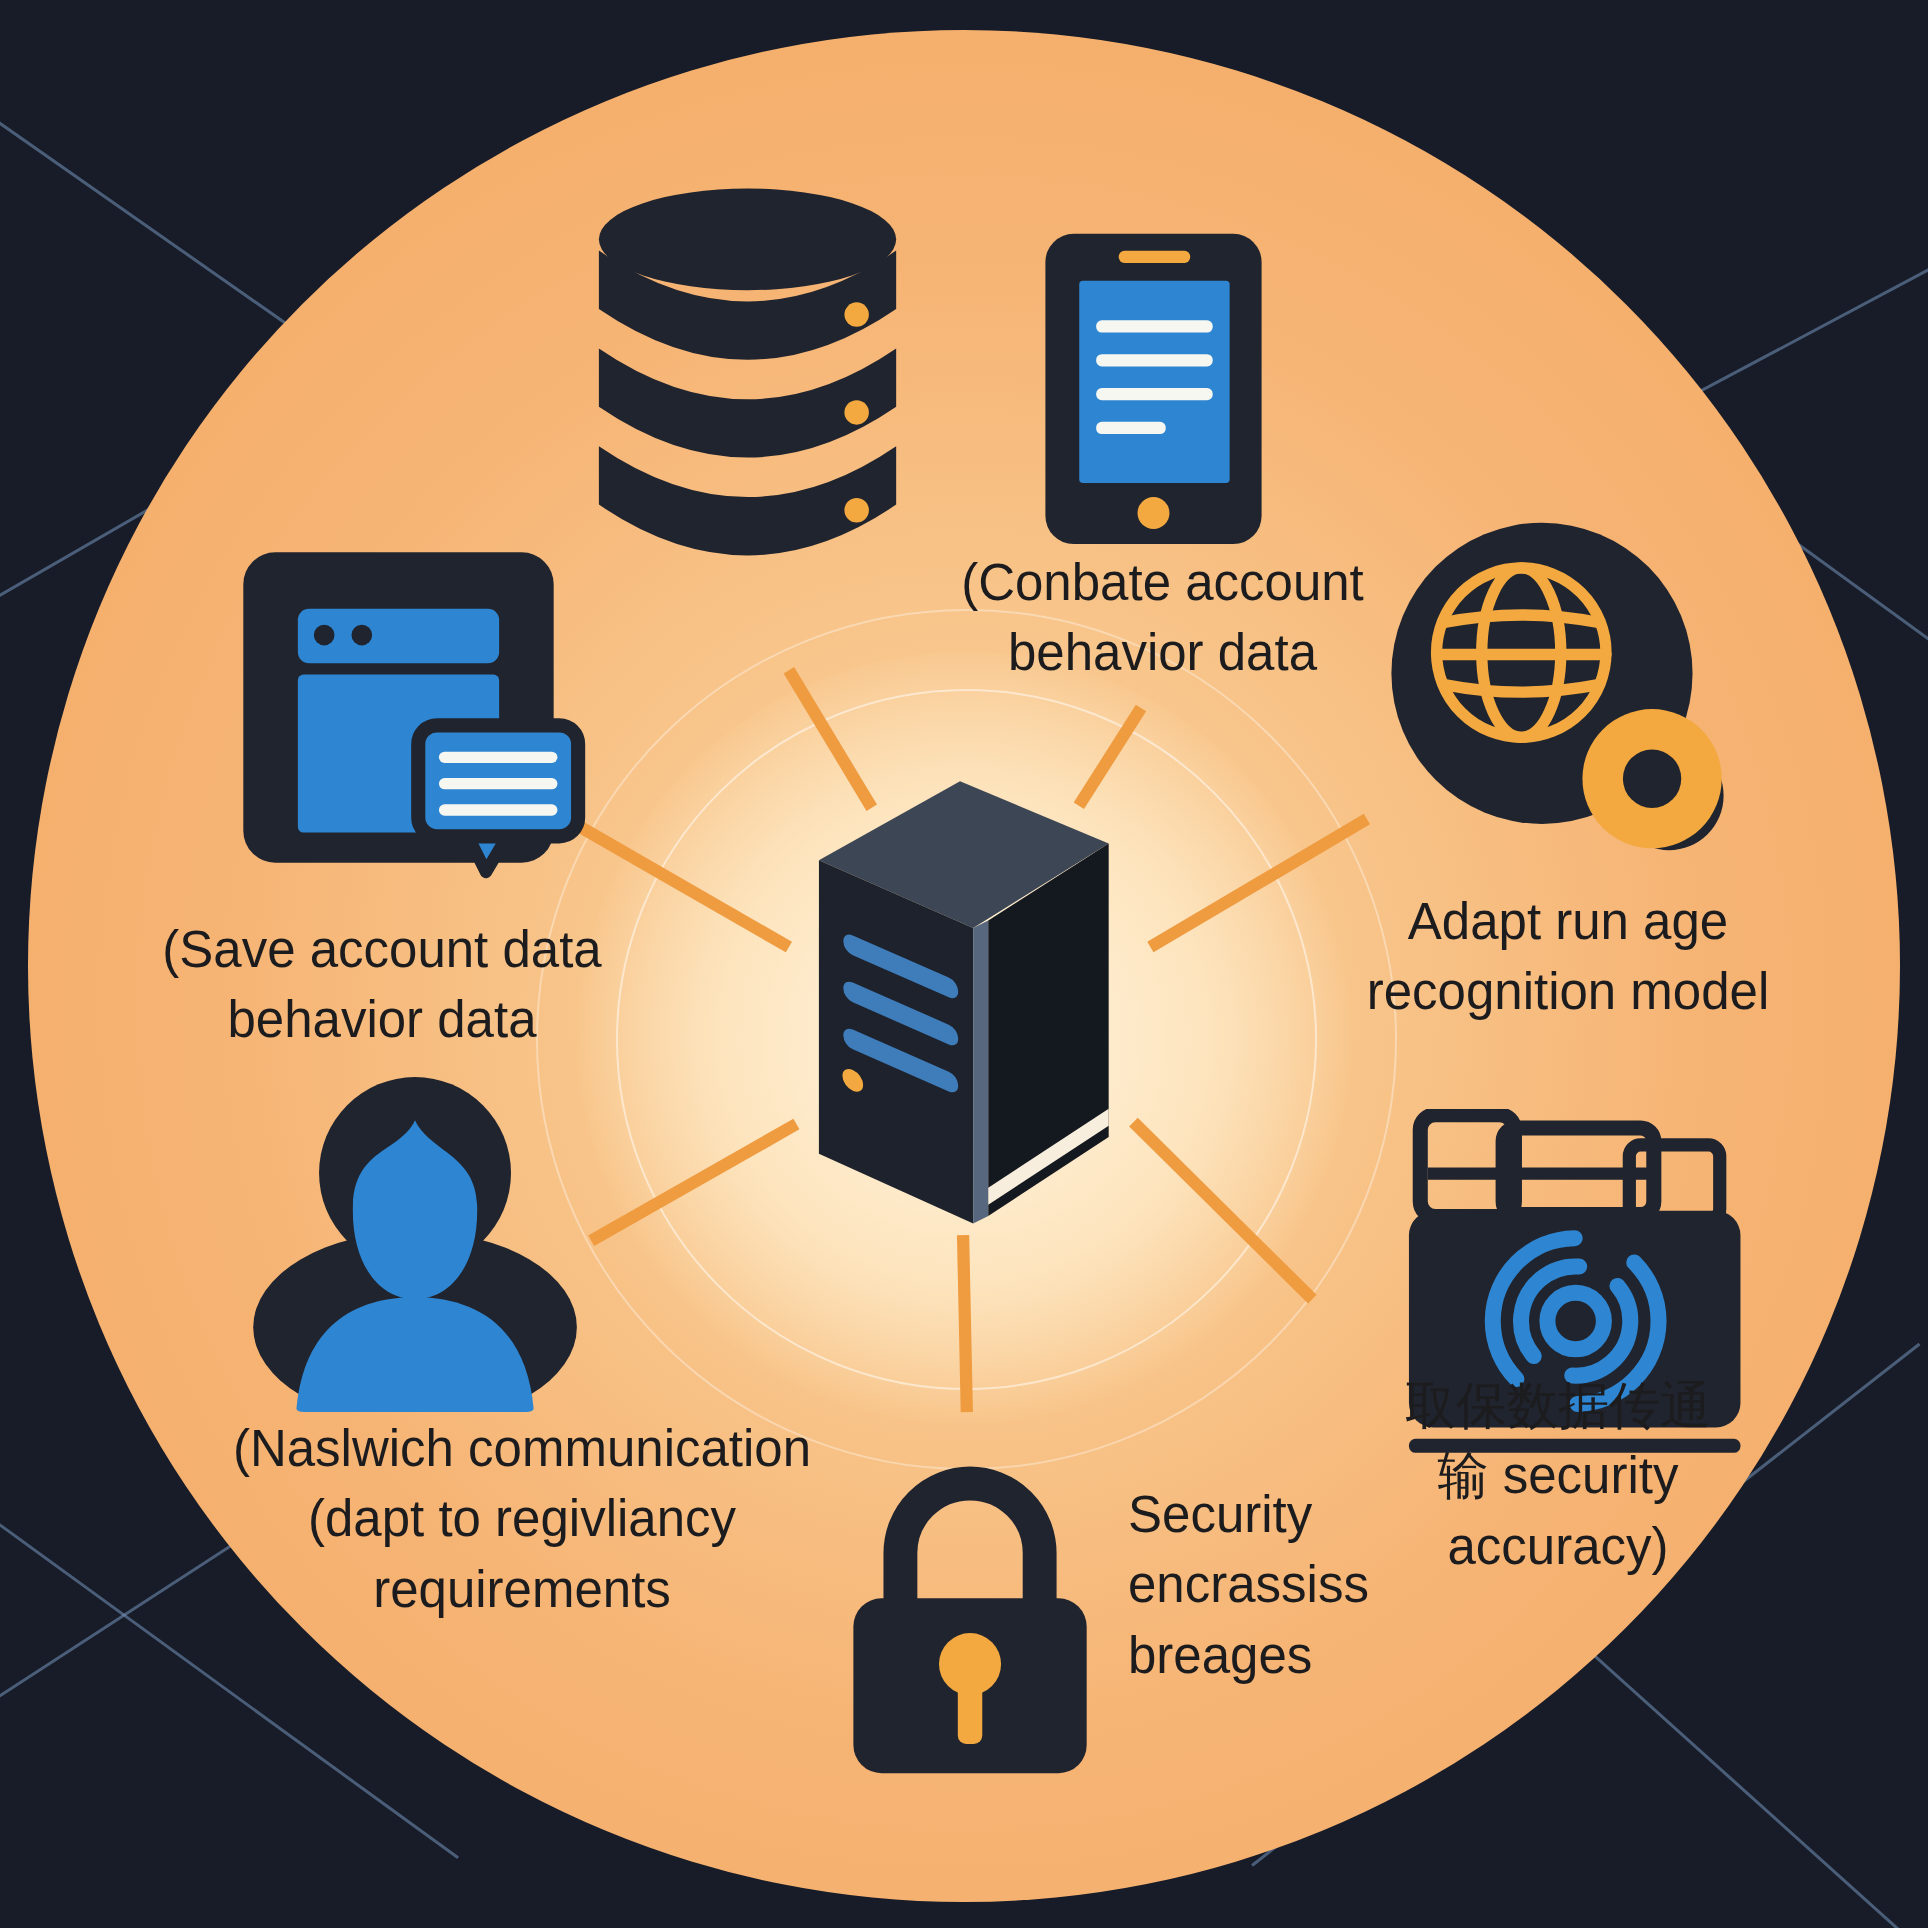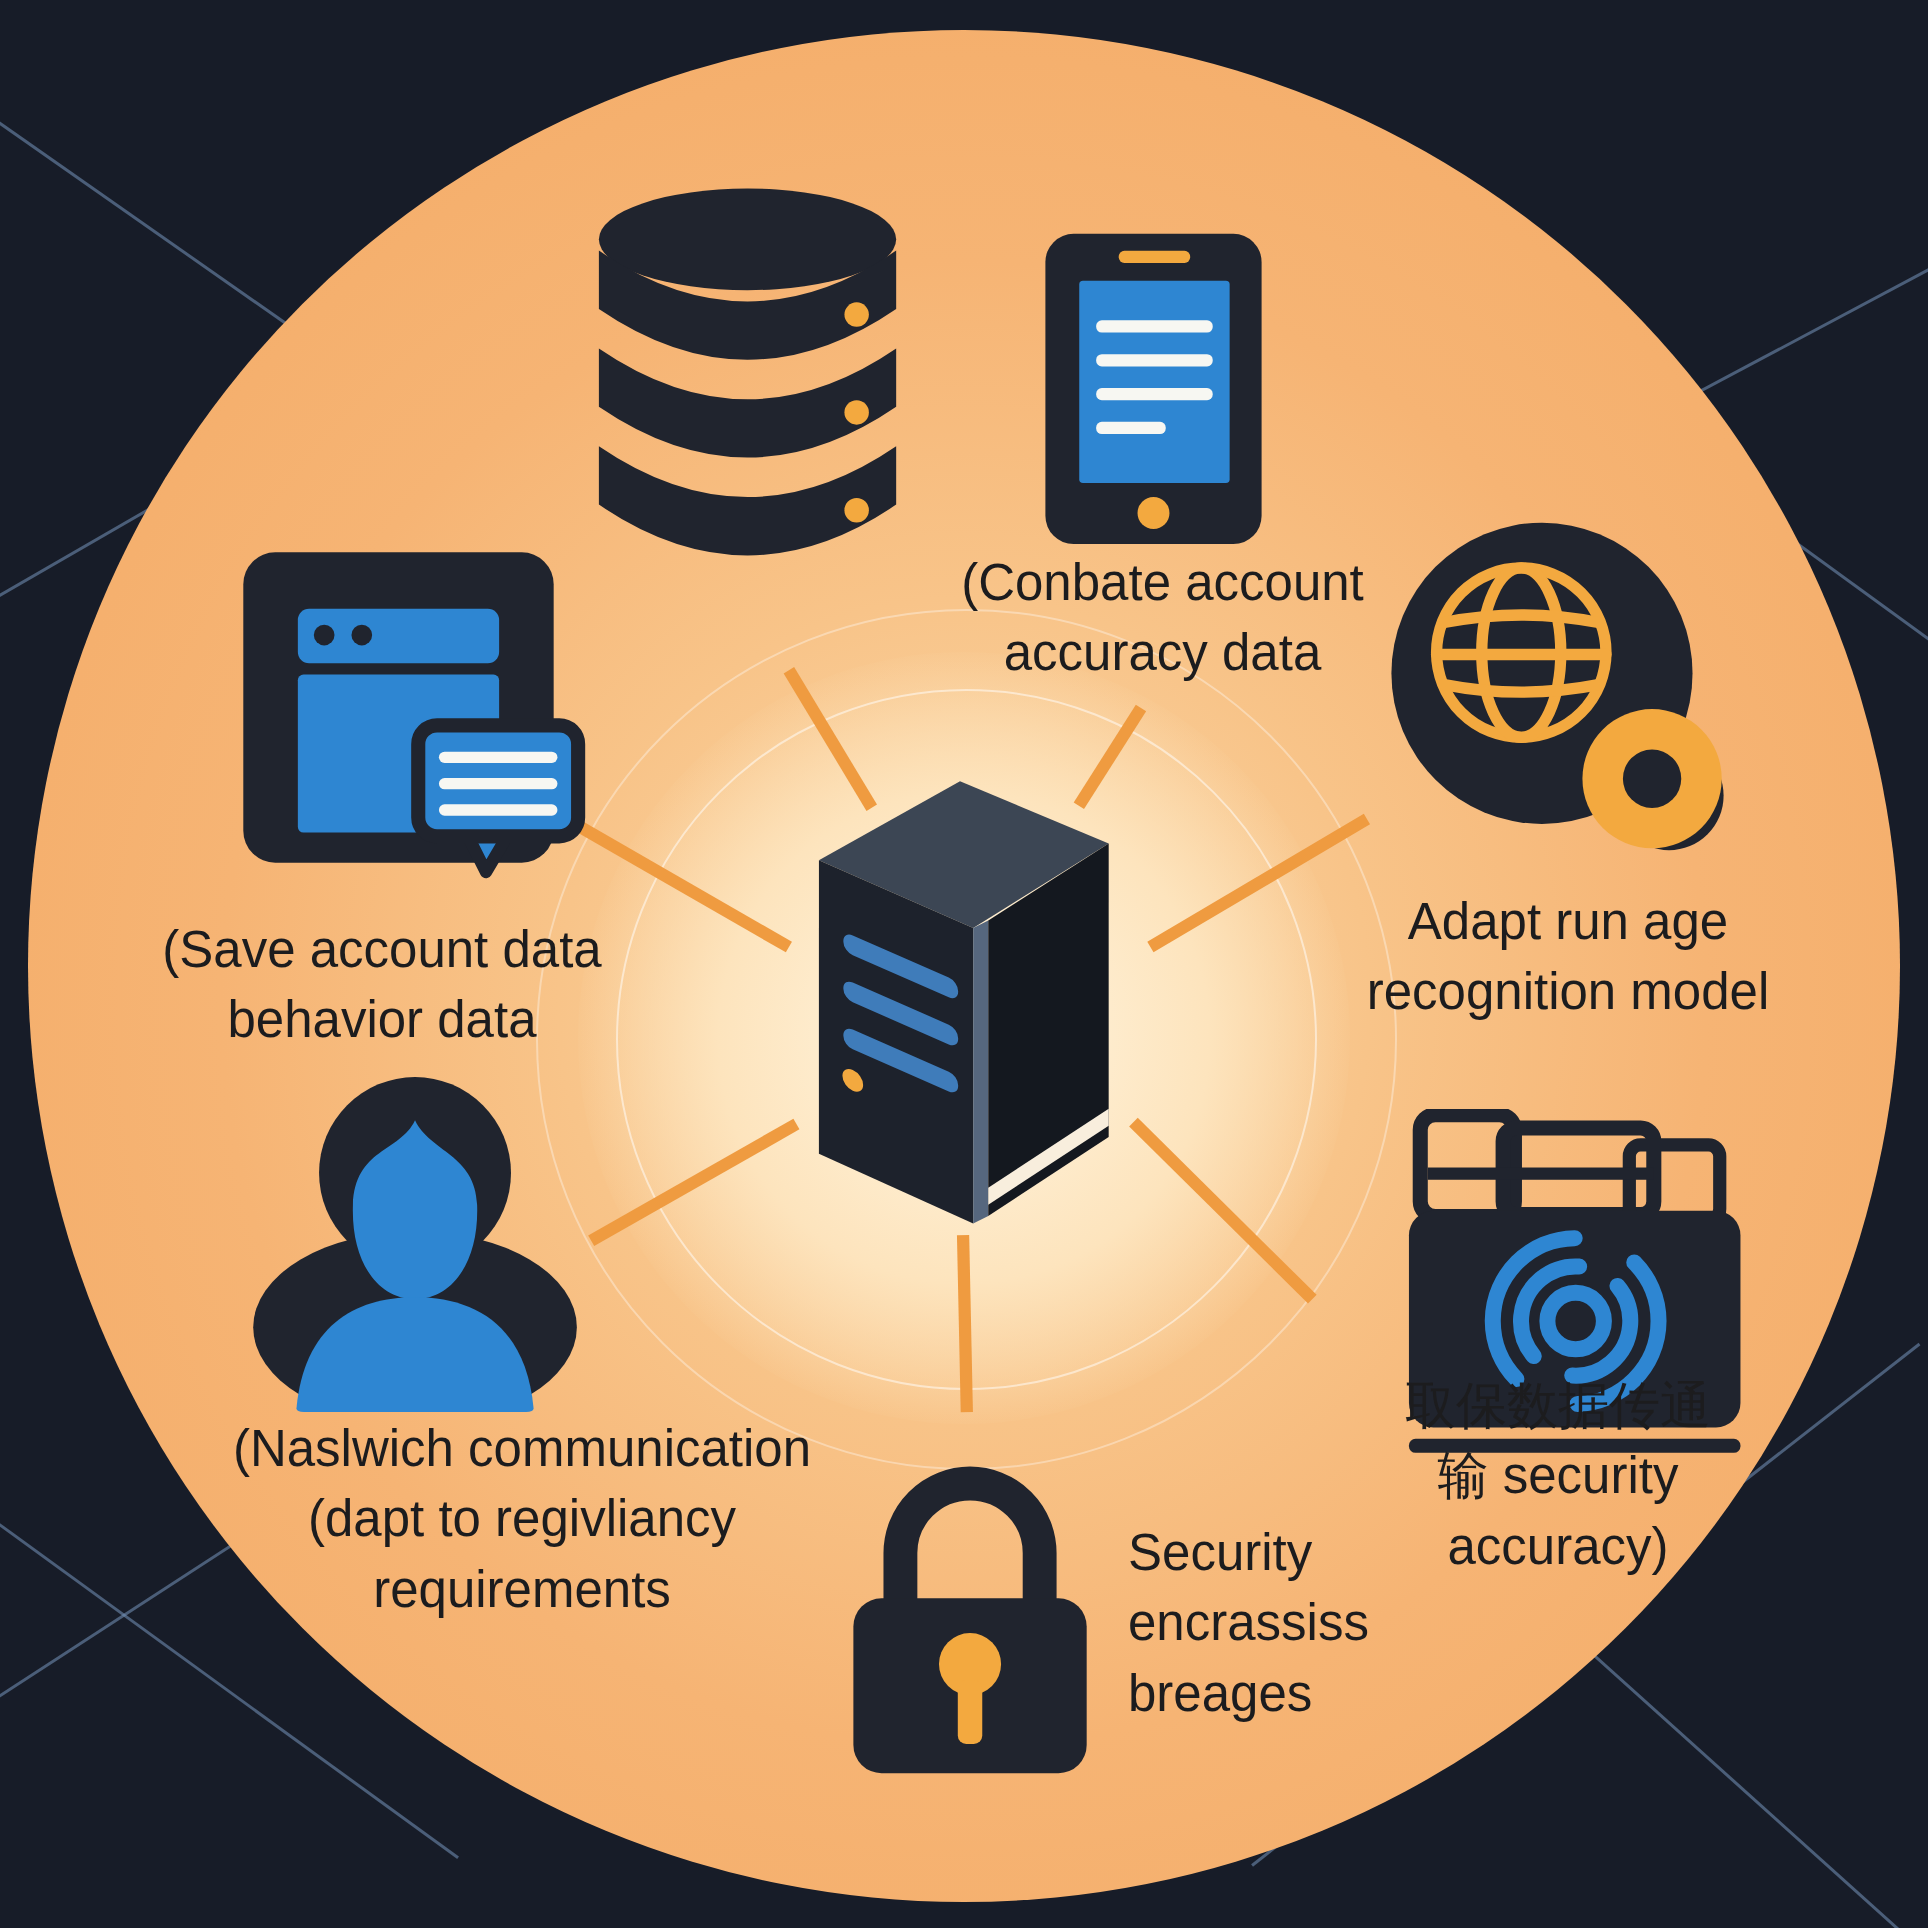--- a/index.html
+++ b/index.html
@@ -12,21 +12,21 @@
         background:radial-gradient(circle at 50% 52%, #fbd9ab 0%, #f8c489 30%, #f6b474 55%, #f3a862 100%);}
   .glow{position:absolute;left:578px;top:652px;width:772px;height:772px;border-radius:50%;
         background:radial-gradient(circle, #fff6e2 0%, #fde4bd 45%, rgba(252,222,178,0) 72%);}
   .ring{position:absolute;border-radius:50%;border:2.8px solid rgba(255,255,255,0.5);}
   .ring1{left:616px;top:689px;width:697px;height:697px;}
   .ring2{left:536px;top:609px;width:857px;height:857px;border-color:rgba(255,255,255,0.35);}
   .conn{position:absolute;left:0;top:0;width:1928px;height:1928px;}
   .icon{position:absolute;}
   .label{position:absolute;font-size:51px;line-height:1.38;color:#1c1c1e;
          text-align:center;white-space:pre-line;}
-  .label.left-align{text-align:left;margin-top:38px;}
+  .label.left-align{text-align:left;}
 </style>
 </head>
 <body>
 
 <div class="stage">
 
   <div class="diag" style="left:-94px;top:56px;width:895px;transform:rotate(35deg);"></div>
   <div class="diag" style="left:-113px;top:659px;width:895px;transform:rotate(-30deg);"></div>
   <div class="diag" style="left:1168px;top:85px;width:942px;transform:rotate(36deg);"></div>
   <div class="diag" style="left:1299px;top:603px;width:753px;transform:rotate(-28deg);"></div>
@@ -146,21 +146,21 @@
     <rect x="18" y="108" width="352" height="230" rx="26" fill="#20242e"></rect>
     <rect x="18" y="350" width="352" height="15" rx="7" fill="#20242e"></rect>
     <g stroke="#2e86d2" fill="none" stroke-linecap="round">
       <circle cx="195" cy="225" r="30" stroke-width="17"></circle>
       <circle cx="195" cy="225" r="58" stroke-width="17" stroke-dasharray="135 47" transform="rotate(-40 195 225)"></circle>
       <circle cx="195" cy="225" r="88" stroke-width="17" stroke-dasharray="205 72" transform="rotate(-45 195 225)"></circle>
     </g>
   </svg>
 
   <div class="label" style="left:899px;top:548px;width:527px;">(Conbate account
-accuracy data</div>
+behavior data</div>
   <div class="label" style="left:104px;top:887px;width:556px;margin-top:28px;">(Save account data
 behavior data</div>
   <div class="label" style="left:169px;top:1414px;width:706px;">(Naslwich communication
 (dapt to regivliancy
 requirements</div>
   <div class="label" style="left:1295px;top:887px;width:546px;">Adapt run age
 recognition model</div>
   <div class="label left-align" style="left:1128px;top:1480px;width:358px;">Security
 encrassiss
 breages</div>

